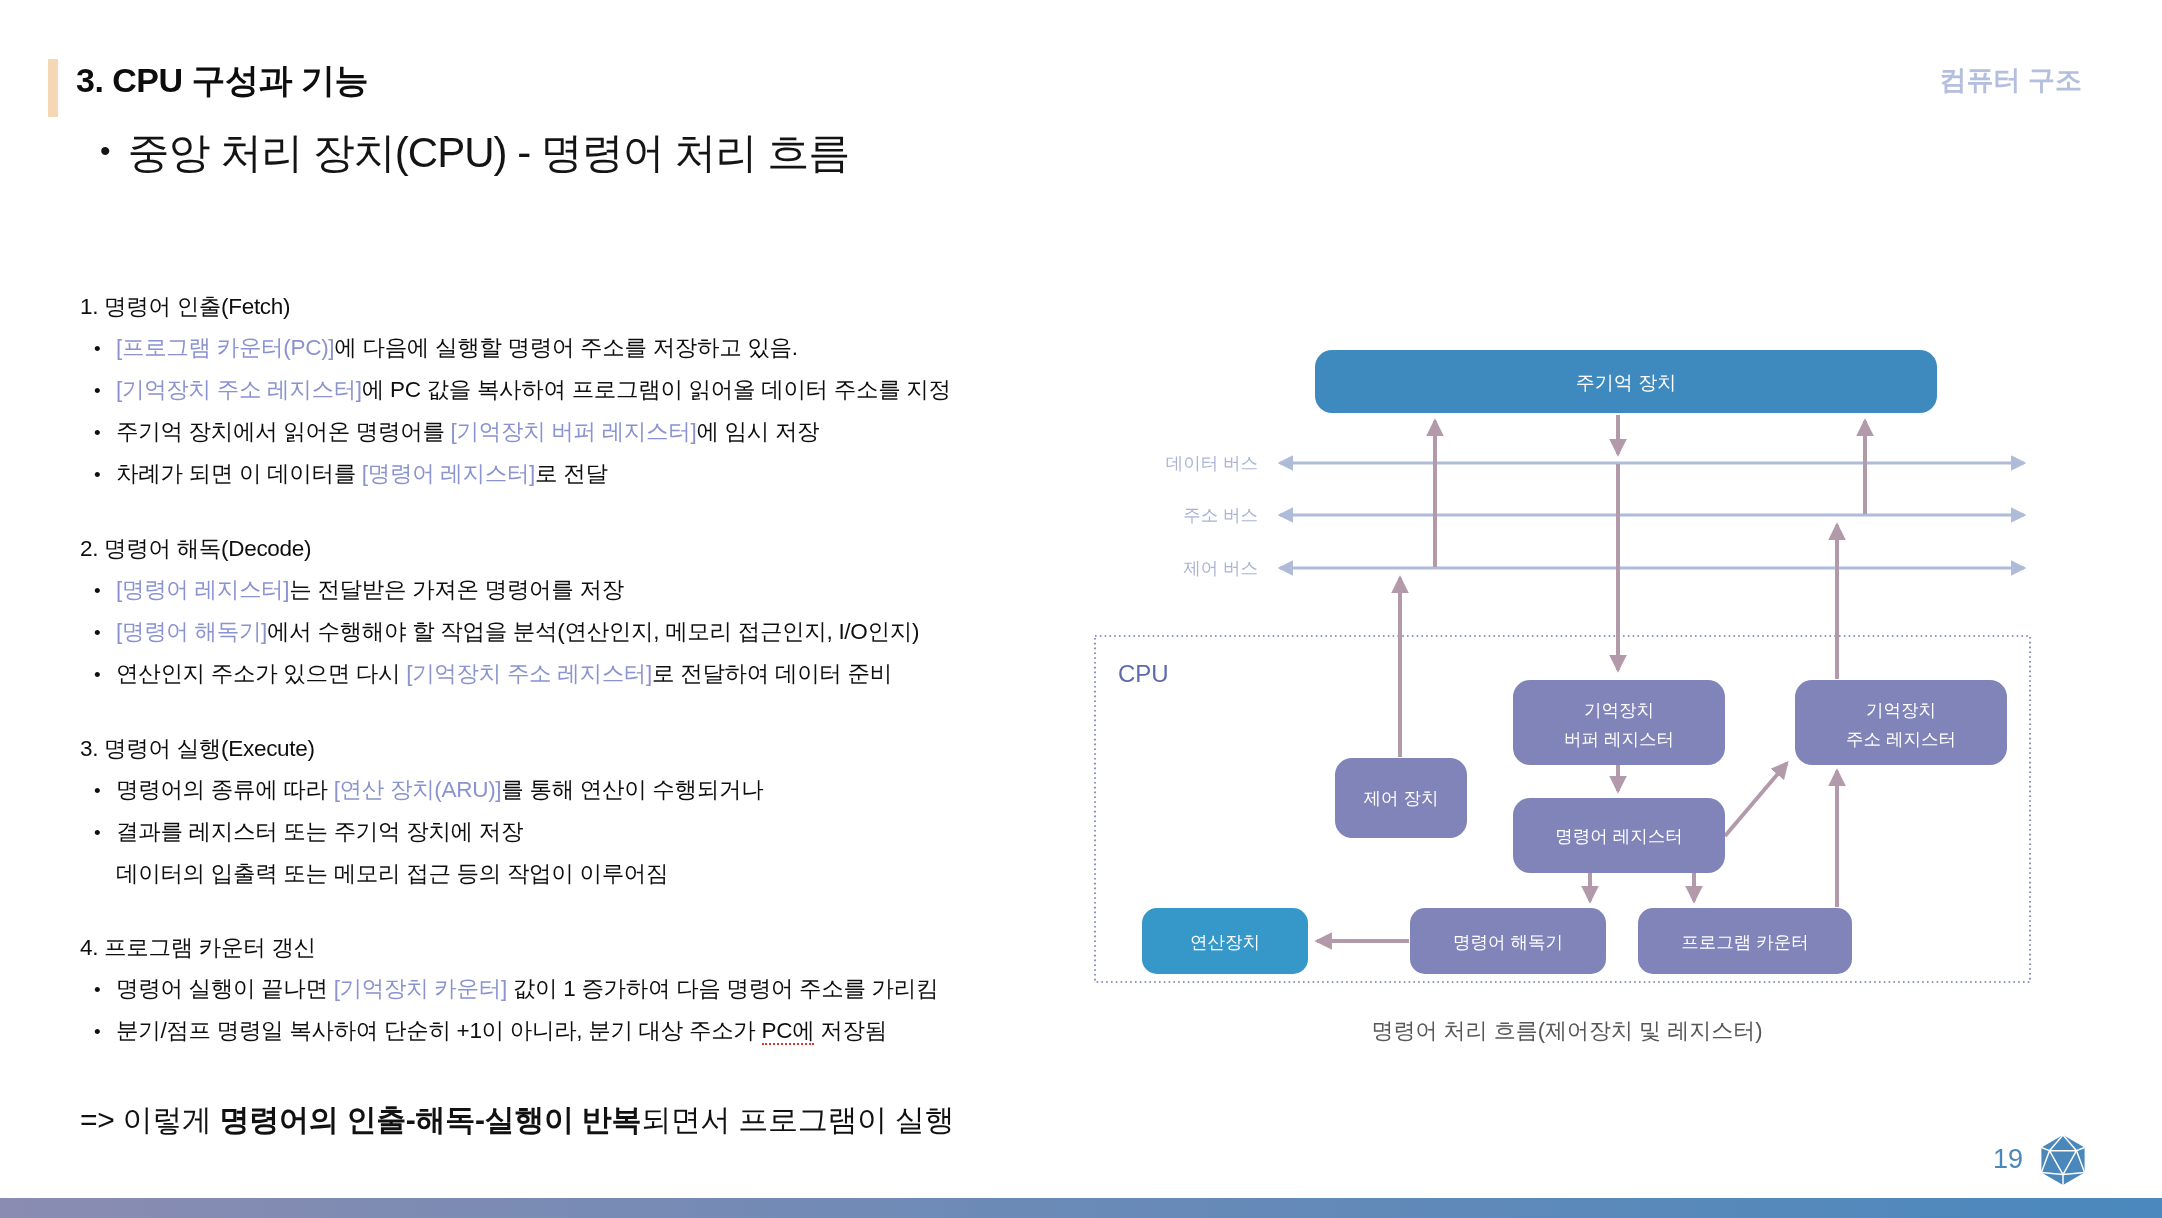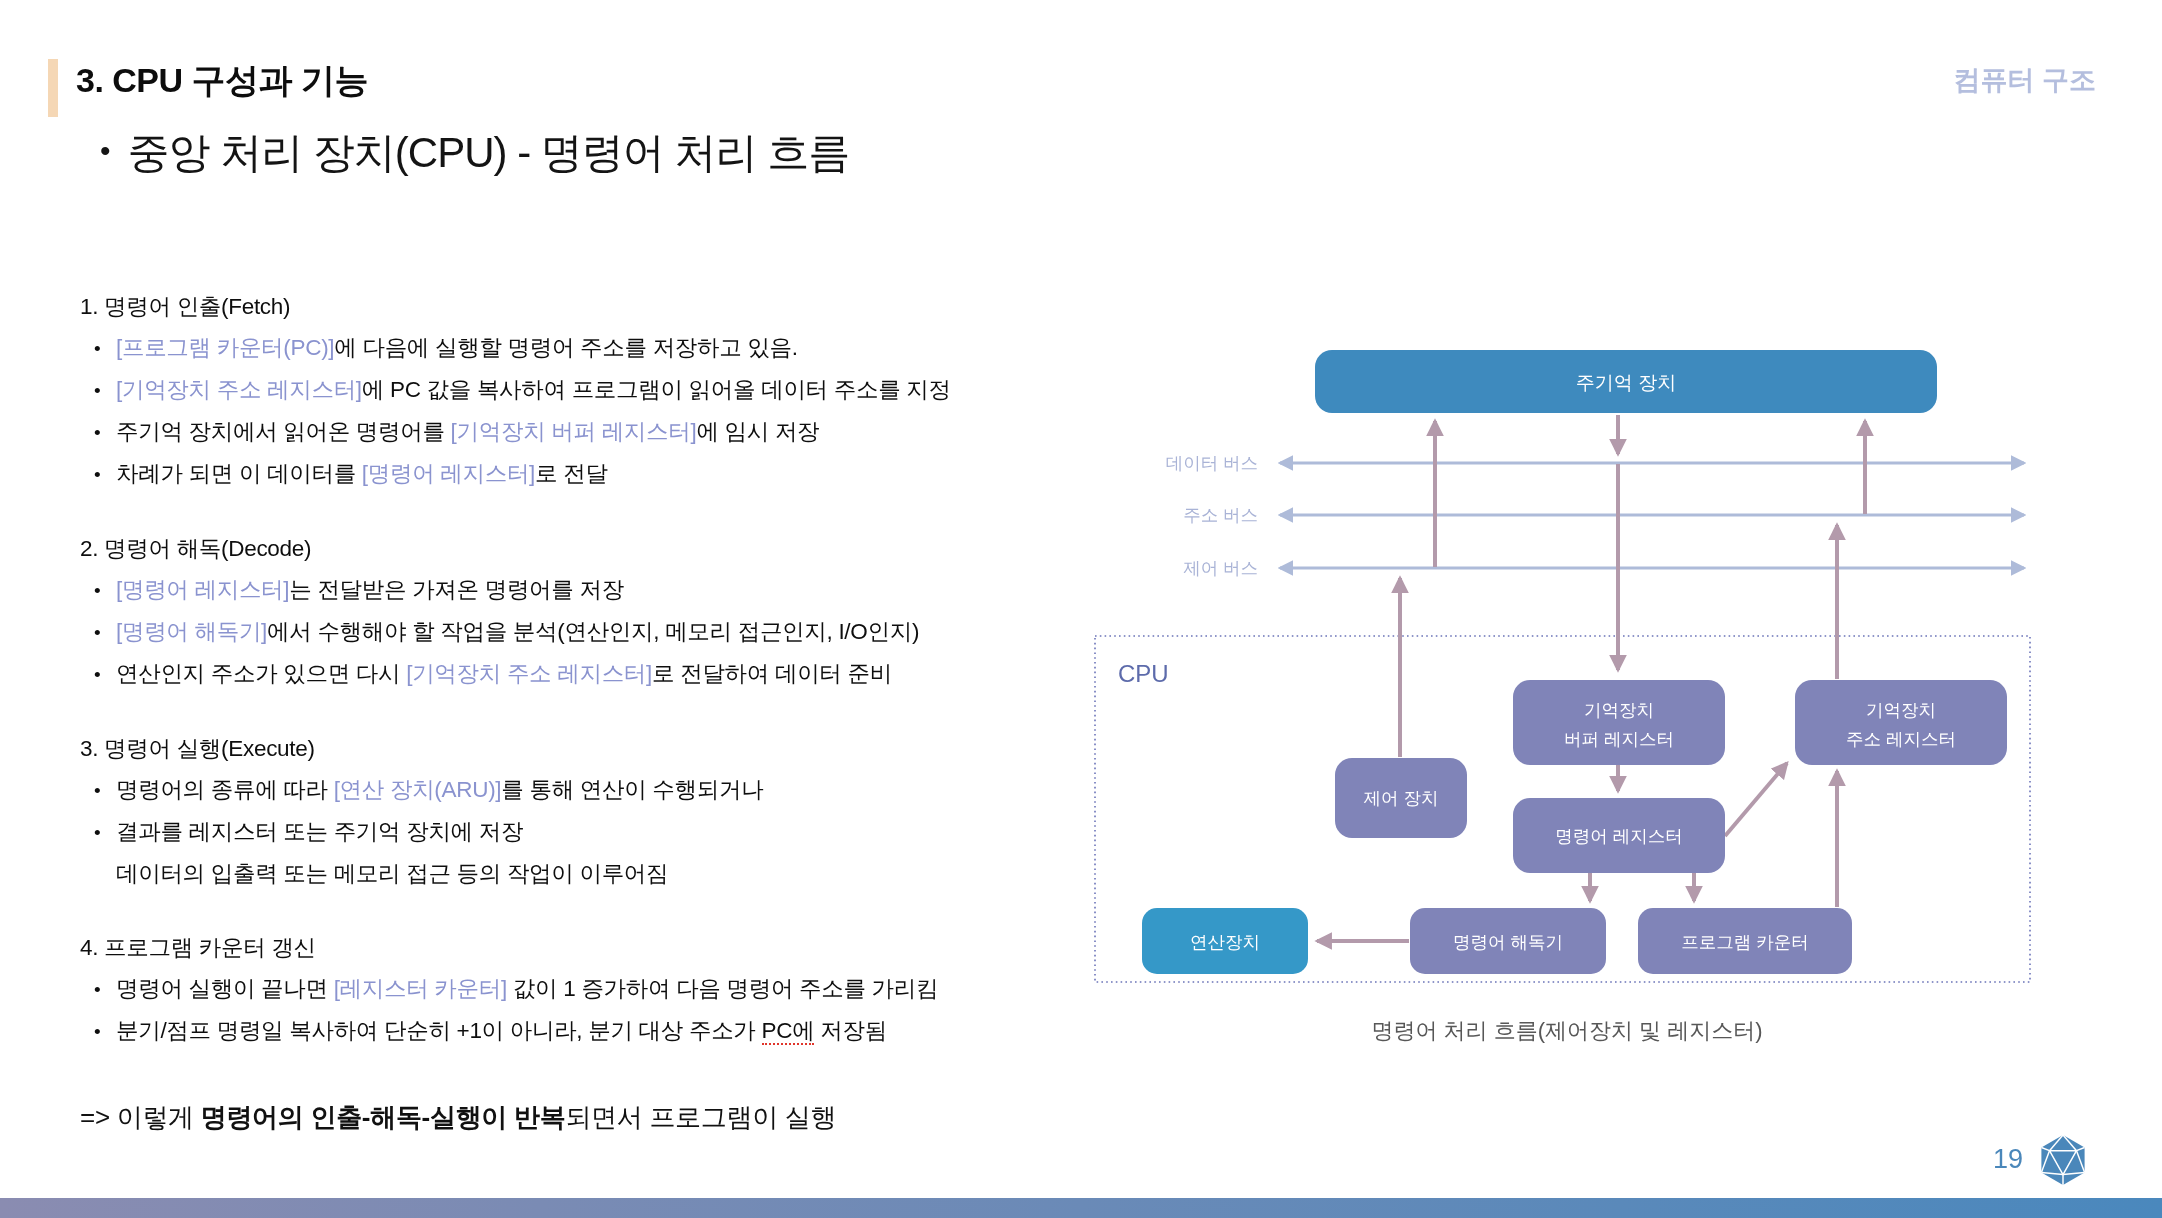--- a/index.html
+++ b/index.html
@@ -3,35 +3,35 @@
 <meta charset="utf-8">
 <style>
   html,body{margin:0;padding:0;}
   body{
     width:2162px;height:1218px;position:relative;background:#ffffff;overflow:hidden;
     font-family:"Liberation Sans","DejaVu Sans",sans-serif;color:#111;
   }
   
   .accent-bar{position:absolute;left:48px;top:59px;width:10px;height:58px;background:var(--c-accent-bar);}
   .header-title{position:absolute;left:76px;top:58px;font-size:34px;font-weight:bold;color:#0d0d0d;letter-spacing:-0.5px;}
-  .course-label{position:absolute;right:66px;top:62px;font-size:27px;font-weight:bold;color:var(--c-course-label);}
+  .course-label{position:absolute;right:80px;top:62px;font-size:27px;font-weight:bold;color:var(--c-course-label);}
   
   .page-title{position:absolute;left:100px;top:125px;font-size:42px;font-weight:500;color:#141414;letter-spacing:-1px;white-space:nowrap;}
   .page-title .marker{font-size:30px;vertical-align:6px;margin-right:18px;}
   
   .content{position:absolute;left:80px;top:286px;width:1020px;font-size:22.5px;color:#0e0e0e;}
   .section{margin-bottom:33px;}
   .sec-heading{line-height:41px;white-space:nowrap;letter-spacing:-0.3px;}
   .bullet-line{line-height:41px;white-space:nowrap;padding-left:14px;letter-spacing:-0.3px;}
   .bullet-line .bm{display:inline-block;width:22px;font-size:19px;}
   .bullet-line.nomark{padding-left:36px;}
   .hl{color:var(--c-highlight);text-align:center;}
   .b{font-weight:bold;}
   .sp{border-bottom:2.5px dotted var(--c-spellcheck);padding-bottom:0px;}
-  .conclusion{position:absolute;left:80px;top:1100px;font-size:26px;white-space:nowrap;letter-spacing:-0.3px;}
+  .conclusion{position:absolute;left:80px;top:1100px;font-size:30px;white-space:nowrap;letter-spacing:-0.3px;}
   
   .diagram{position:absolute;left:1080px;top:320px;width:1082px;height:740px;}
   .diagram svg{display:block;}
   .svg-box-label{fill:#ffffff;font-size:17.5px;font-weight:500;}
   .svg-mem-label{fill:#ffffff;font-size:19px;font-weight:500;}
   .svg-bus-label{fill:var(--c-bus-label);font-size:17.5px;}
   .svg-cpu-label{fill:var(--c-cpu-label);font-size:24px;}
   .svg-caption{fill:var(--c-caption);font-size:22px;}
   .ah-arrow{fill:var(--c-arrow);}
   .ah-bus{fill:var(--c-bus);}
@@ -73,21 +73,21 @@
       <div class="bullet-line"><span class="bm">•</span><span>연산인지 주소가 있으면 다시 </span><span class="hl">[기억장치 주소 레지스터]</span><span>로 전달하여 데이터 준비</span></div>
     </div>
     <div class="section">
       <div class="sec-heading">3. 명령어 실행(Execute)</div>
       <div class="bullet-line"><span class="bm">•</span><span>명령어의 종류에 따라 </span><span class="hl">[연산 장치(ARU)]</span><span>를 통해 연산이 수행되거나</span></div>
       <div class="bullet-line"><span class="bm">•</span><span>결과를 레지스터 또는 주기억 장치에 저장</span></div>
       <div class="bullet-line nomark"><span>데이터의 입출력 또는 메모리 접근 등의 작업이 이루어짐</span></div>
     </div>
     <div class="section">
       <div class="sec-heading">4. 프로그램 카운터 갱신</div>
-      <div class="bullet-line"><span class="bm">•</span><span>명령어 실행이 끝나면 </span><span class="hl">[레지스터 카운터]</span><span> 값이 1 증가하여 다음 명령어 주소를 가리킴</span></div>
+      <div class="bullet-line"><span class="bm">•</span><span>명령어 실행이 끝나면 </span><span class="hl">[기억장치 카운터]</span><span> 값이 1 증가하여 다음 명령어 주소를 가리킴</span></div>
       <div class="bullet-line"><span class="bm">•</span><span>분기/점프 명령일 복사하여 단순히 +1이 아니라, 분기 대상 주소가 </span><span class="sp">PC에</span><span> 저장됨</span></div>
     </div>
   </div>
 
 <div class="conclusion"><span>=&gt; 이렇게 </span><span class="b">명령어의 인출-해독-실행이 반복</span><span>되면서 프로그램이 실행</span></div>
 
 <div class="diagram">
   <svg width="1082" height="740" viewBox="0 0 1082 740">
     <defs>
       <marker id="mArrow" viewBox="0 0 10 10" refX="8.5" refY="5" markerWidth="4.4" markerHeight="4.4" orient="auto-start-reverse">

